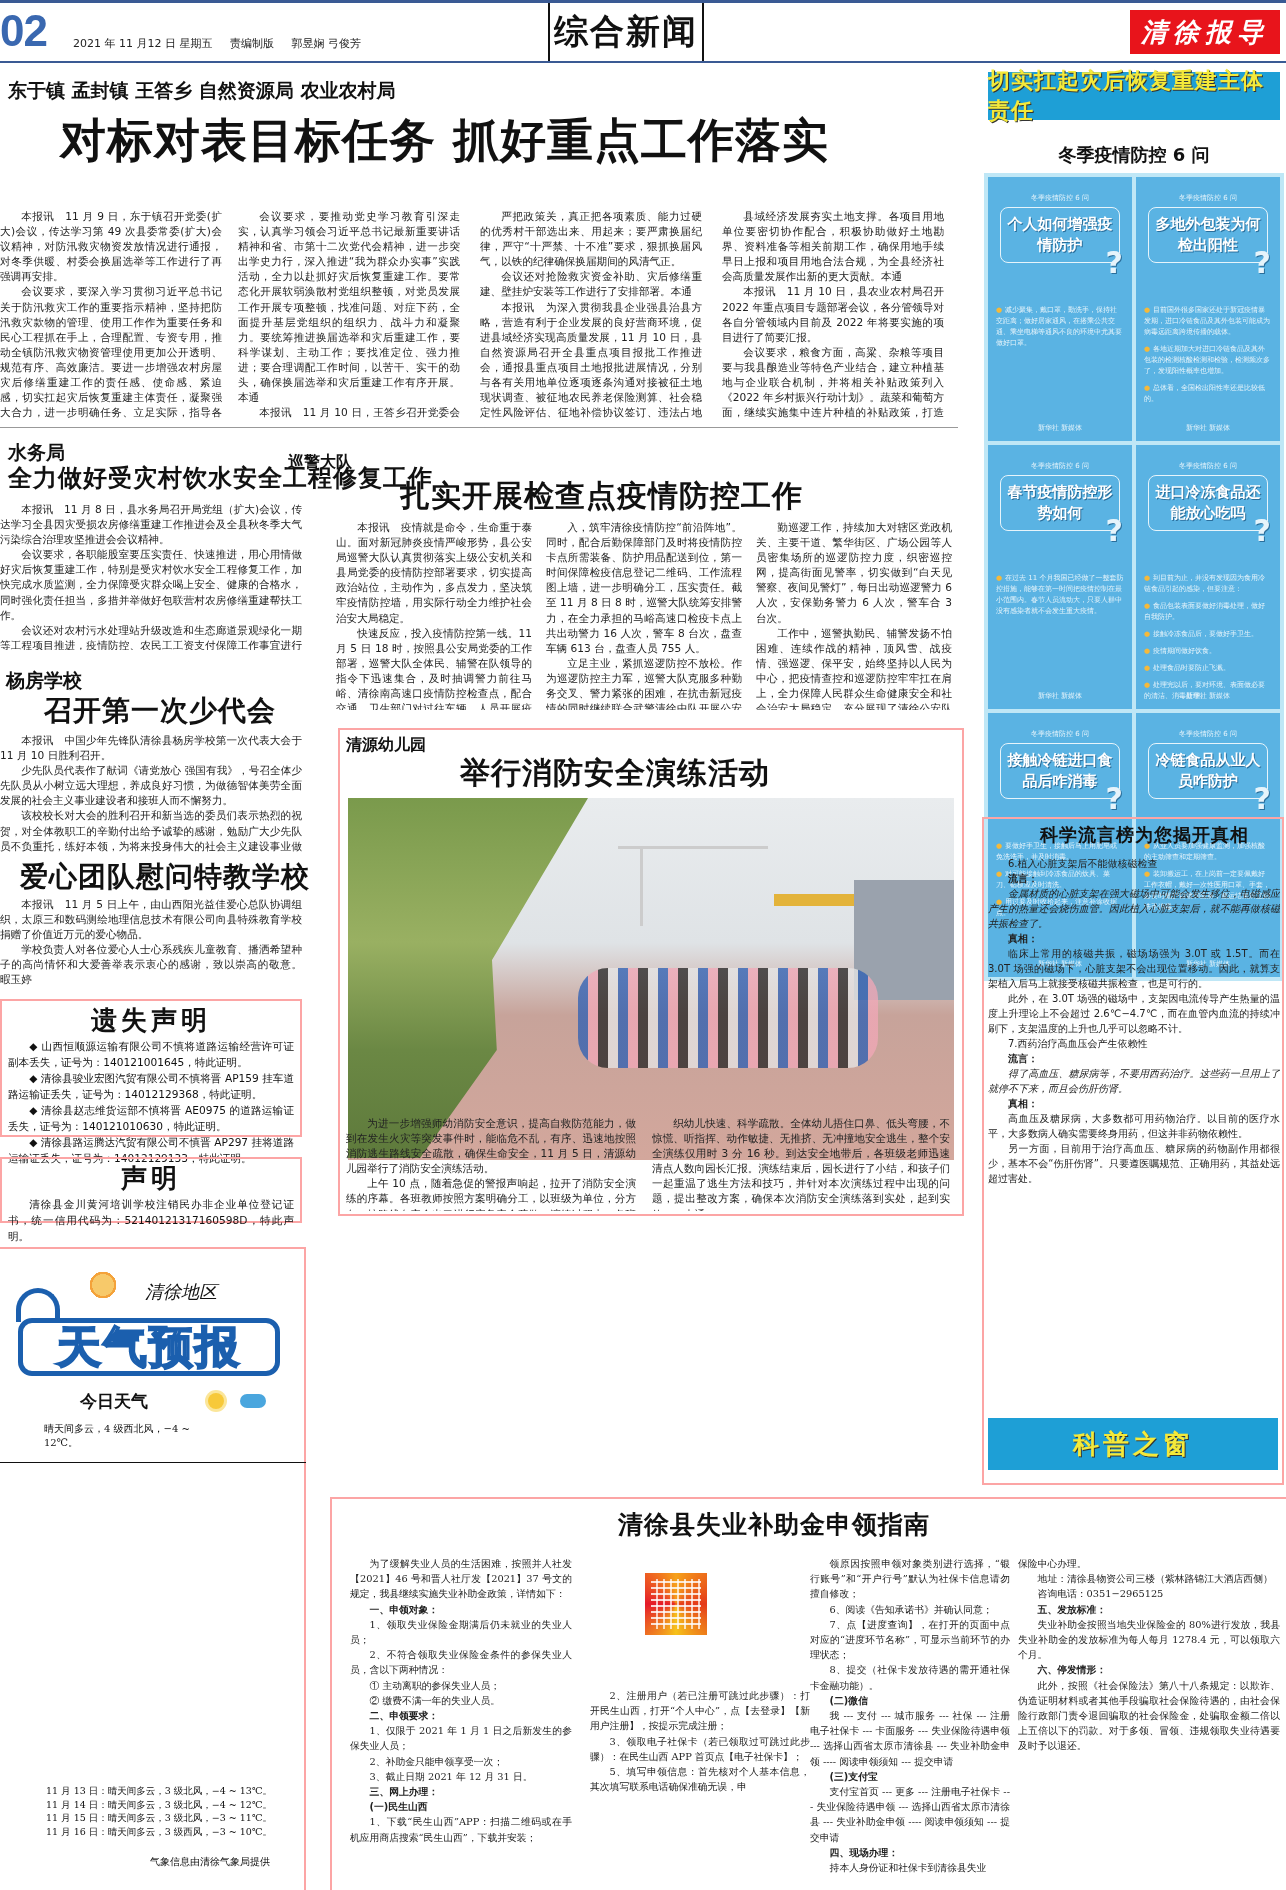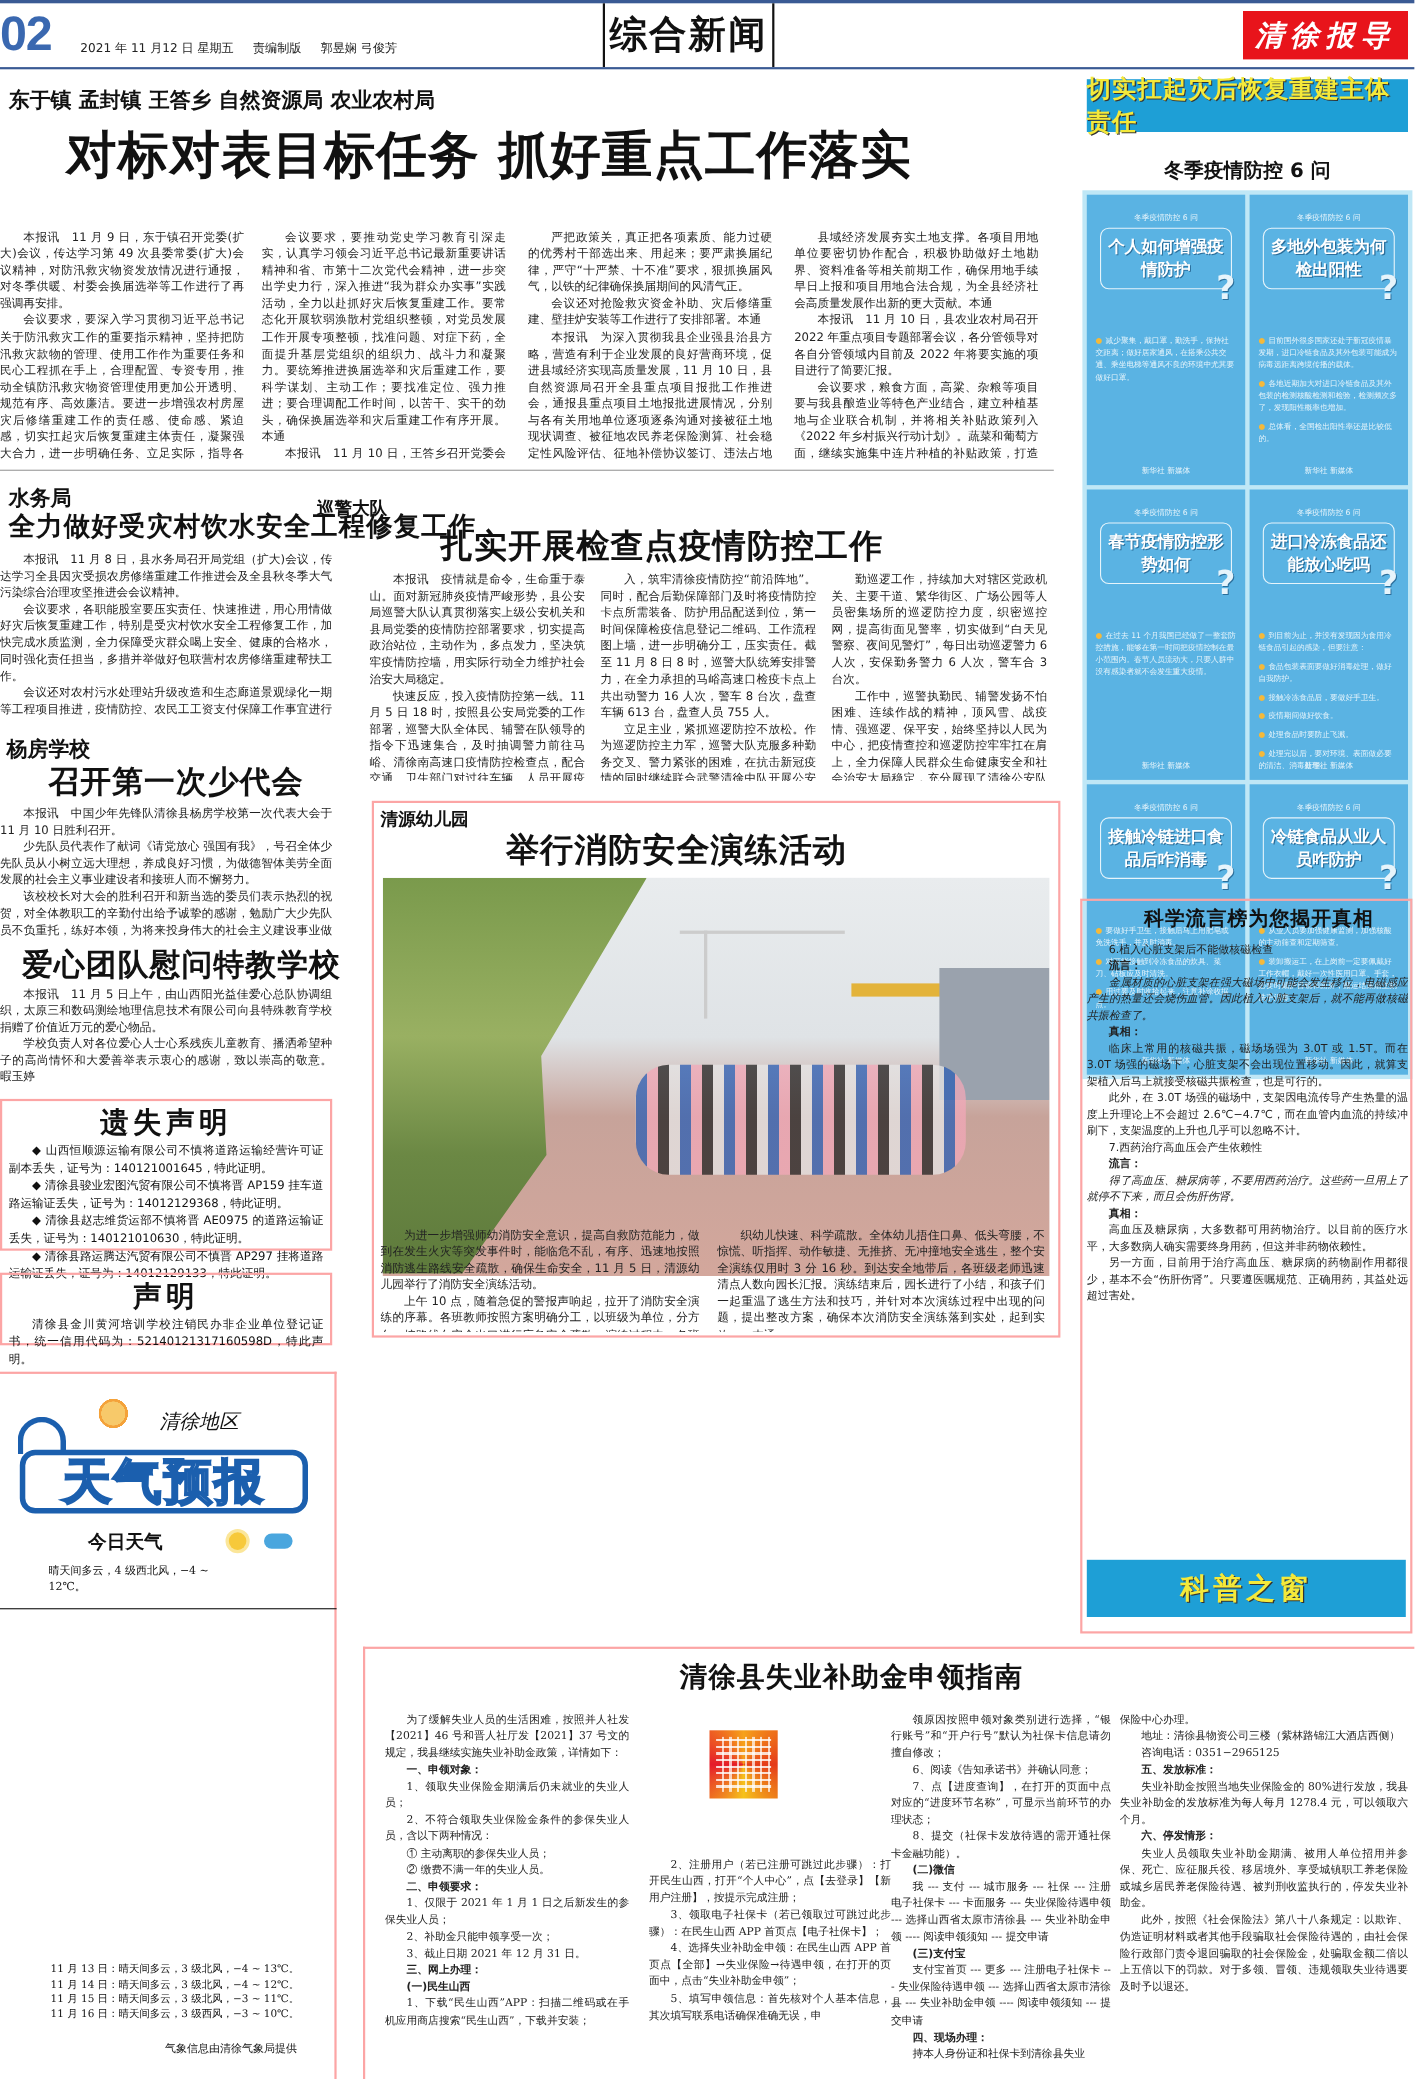--- a/index.html
+++ b/index.html
@@ -263,21 +263,20 @@
     <p>2、补助金只能申领享受一次；</p>
     <p>3、截止日期 2021 年 12 月 31 日。</p>
     <p style="font-weight: bold; font-family: &quot;DejaVu Sans&quot;, sans-serif;">三、网上办理：</p>
     <p style="font-weight: bold; font-family: &quot;DejaVu Sans&quot;, sans-serif;">(一)民生山西</p>
     <p>1、下载“民生山西”APP：扫描二维码或在手机应用商店搜索“民生山西”，下载并安装；</p>
   </div>
 <div class="qr"></div>
 <div class="col serifcol" id="g2" style="left:590px;top:1688px;width:220px;height:200px;font-size:9.8px;line-height:15.2px;">
     <p>2、注册用户（若已注册可跳过此步骤）：打开民生山西，打开“个人中心”，点【去登录】【新用户注册】，按提示完成注册；</p>
     <p>3、领取电子社保卡（若已领取过可跳过此步骤）：在民生山西 APP 首页点【电子社保卡】；</p>
-    <p>4、选择失业补助金申领：在民生山西 APP 首页点【全部】→失业保险→待遇申领，在打开的页面中，点击“失业补助金申领”；</p>
     <p>5、填写申领信息：首先核对个人基本信息，其次填写联系电话确保准确无误，申</p>
   </div>
 <div class="col serifcol" id="g3" style="left:810px;top:1556px;width:200px;height:330px;font-size:9.8px;line-height:15.2px;">
     <p>领原因按照申领对象类别进行选择，“银行账号”和“开户行号”默认为社保卡信息请勿擅自修改；</p>
     <p>6、阅读《告知承诺书》并确认同意；</p>
     <p>7、点【进度查询】，在打开的页面中点对应的“进度环节名称”，可显示当前环节的办理状态；</p>
     <p>8、提交（社保卡发放待遇的需开通社保卡金融功能）。</p>
     <p style="font-weight: bold; font-family: &quot;DejaVu Sans&quot;, sans-serif;">(二)微信</p>
     <p>我 --- 支付 --- 城市服务 --- 社保 --- 注册电子社保卡 --- 卡面服务 --- 失业保险待遇申领 --- 选择山西省太原市清徐县 --- 失业补助金申领 ---- 阅读申领须知 --- 提交申请</p>
     <p style="font-weight: bold; font-family: &quot;DejaVu Sans&quot;, sans-serif;">(三)支付宝</p>
@@ -285,15 +284,14 @@
     <p style="font-weight: bold; font-family: &quot;DejaVu Sans&quot;, sans-serif;">四、现场办理：</p>
     <p>持本人身份证和社保卡到清徐县失业</p>
   </div>
 <div class="col serifcol" id="g4" style="left:1018px;top:1556px;width:262px;height:330px;font-size:9.8px;line-height:15.2px;">
     <p style="text-indent: 0px;">保险中心办理。</p>
     <p>地址：清徐县物资公司三楼（紫林路锦江大酒店西侧）</p>
     <p>咨询电话：0351−2965125</p>
     <p style="font-weight: bold; font-family: &quot;DejaVu Sans&quot;, sans-serif;">五、发放标准：</p>
     <p>失业补助金按照当地失业保险金的 80%进行发放，我县失业补助金的发放标准为每人每月 1278.4 元，可以领取六个月。</p>
     <p style="font-weight: bold; font-family: &quot;DejaVu Sans&quot;, sans-serif;">六、停发情形：</p>
-    <p>失业人员领取失业补助金期满、被用人单位招用并参保、死亡、应征服兵役、移居境外、享受城镇职工养老保险或城乡居民养老保险待遇、被判刑收监执行的，停发失业补助金。</p>
     <p>此外，按照《社会保险法》第八十八条规定：以欺诈、伪造证明材料或者其他手段骗取社会保险待遇的，由社会保险行政部门责令退回骗取的社会保险金，处骗取金额二倍以上五倍以下的罚款。对于多领、冒领、违规领取失业待遇要及时予以退还。</p>
   </div>
 
 </body></html>

